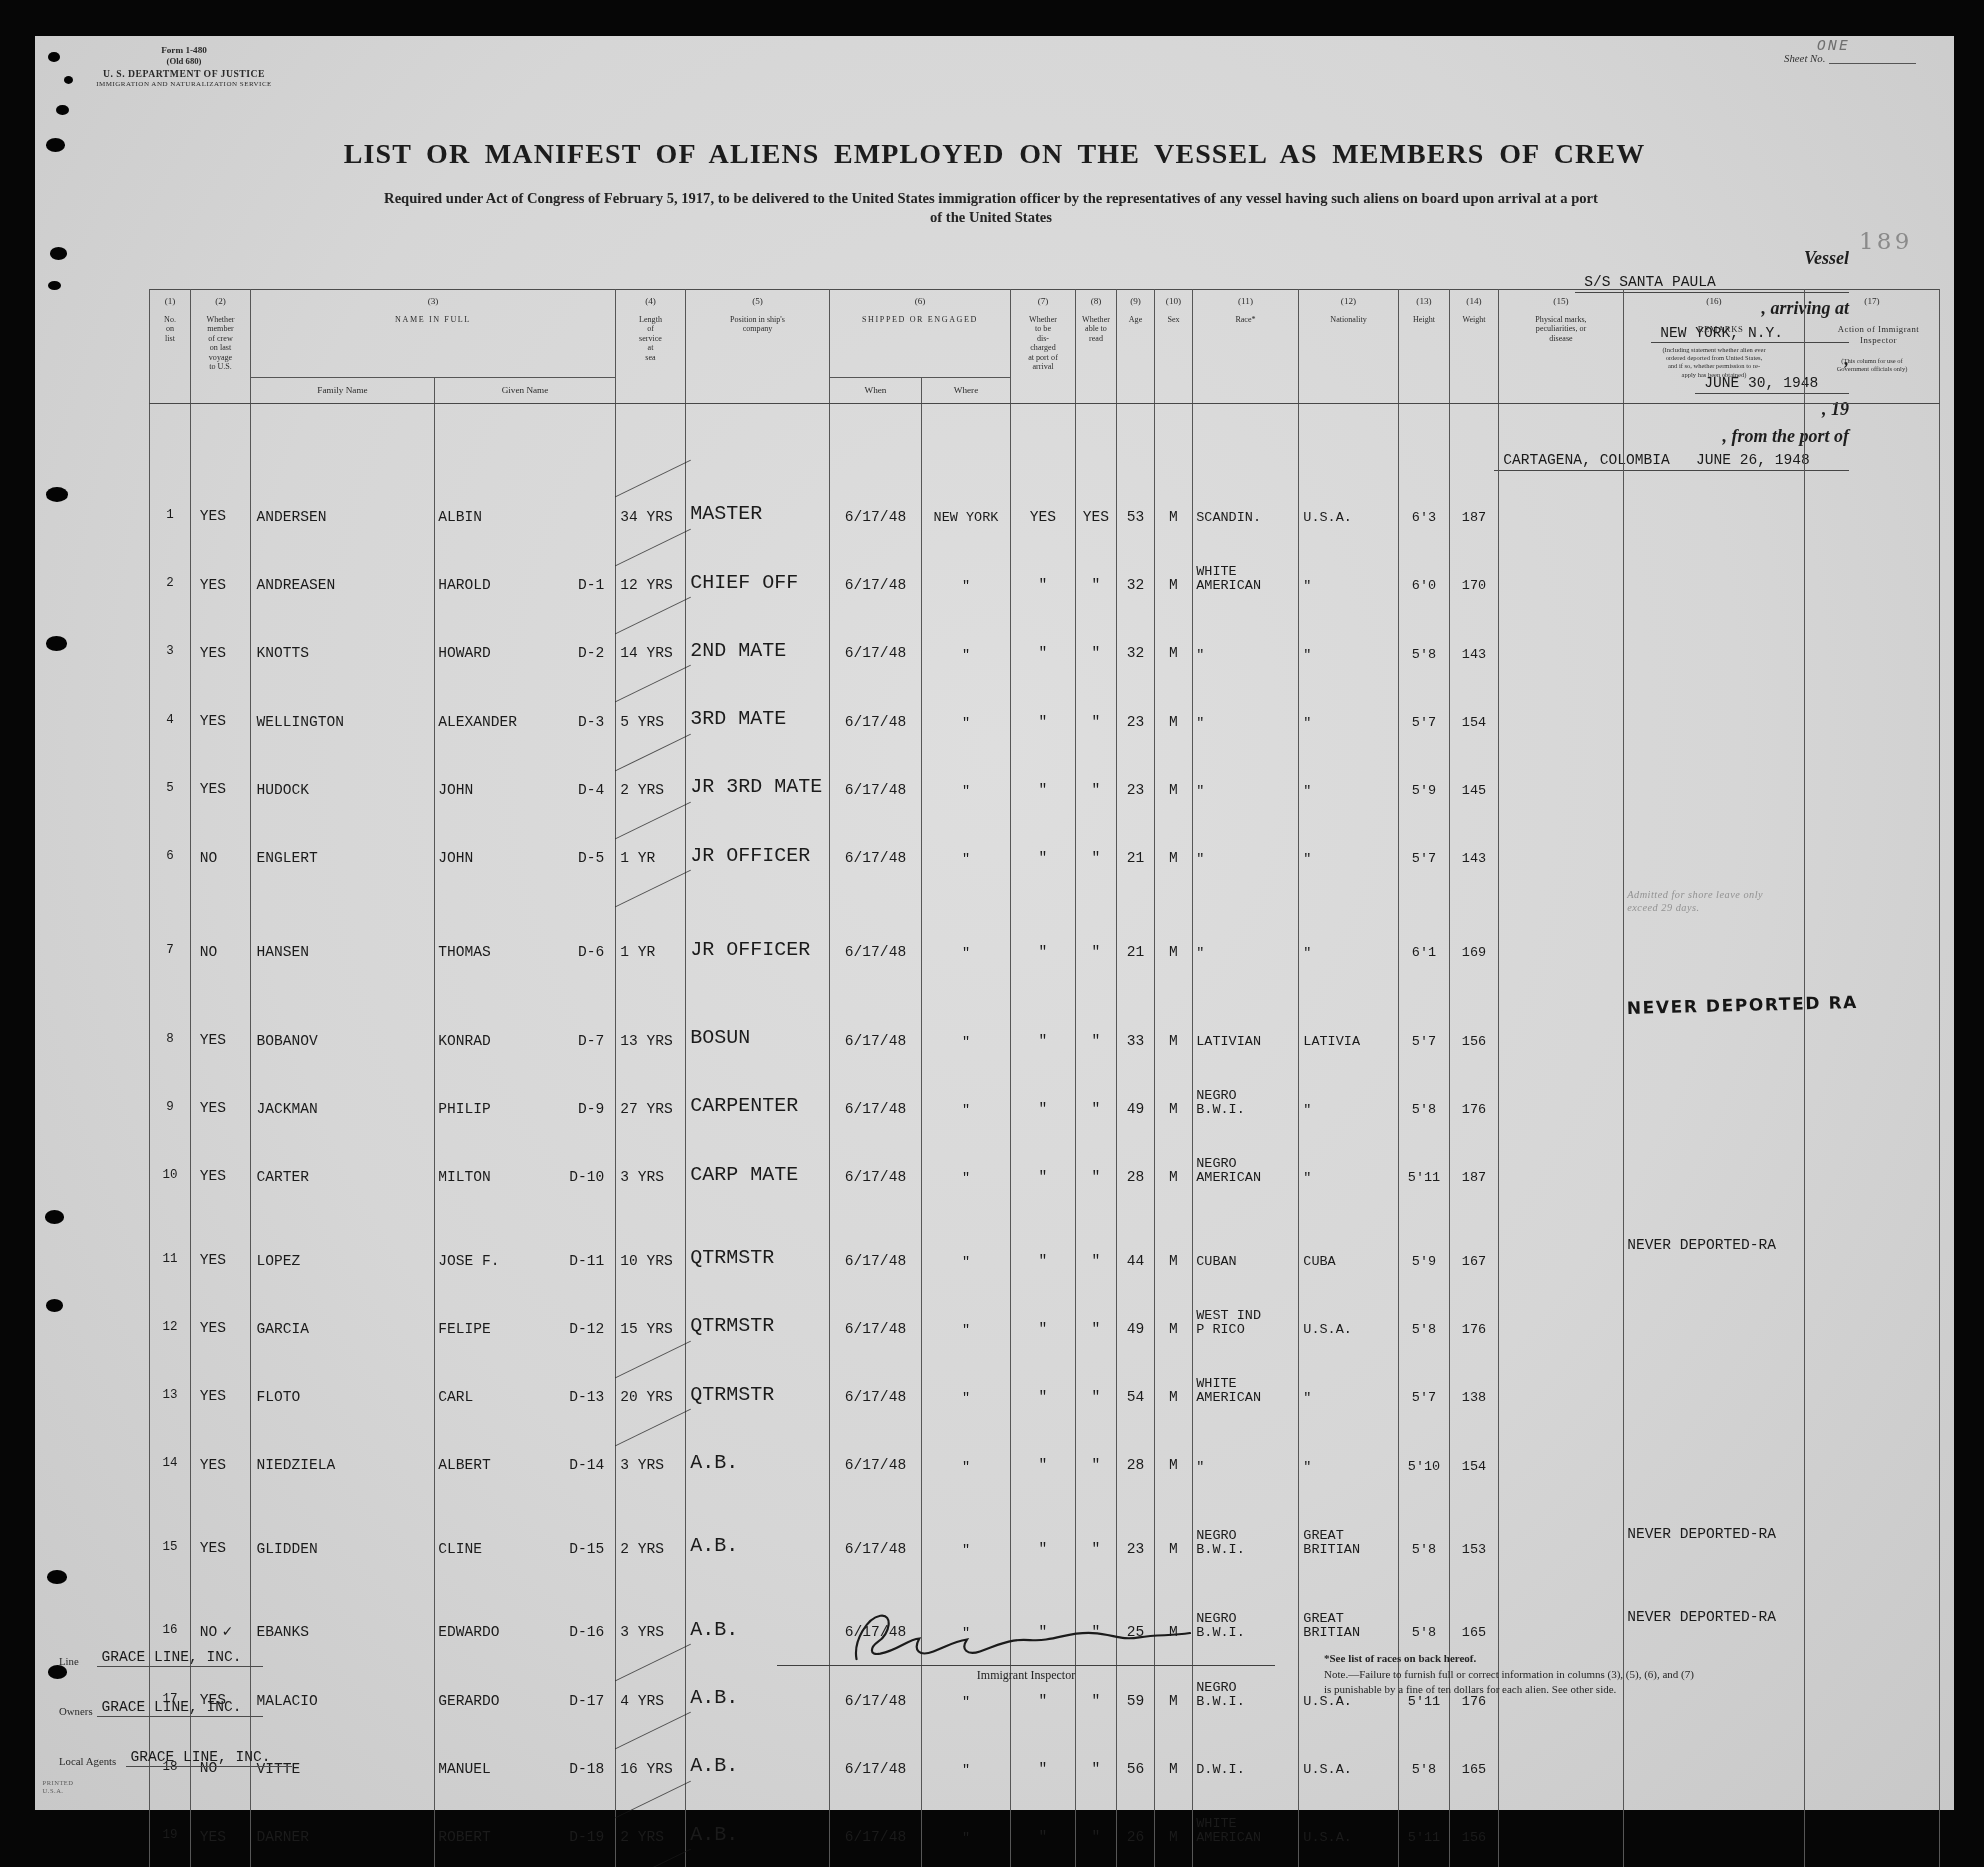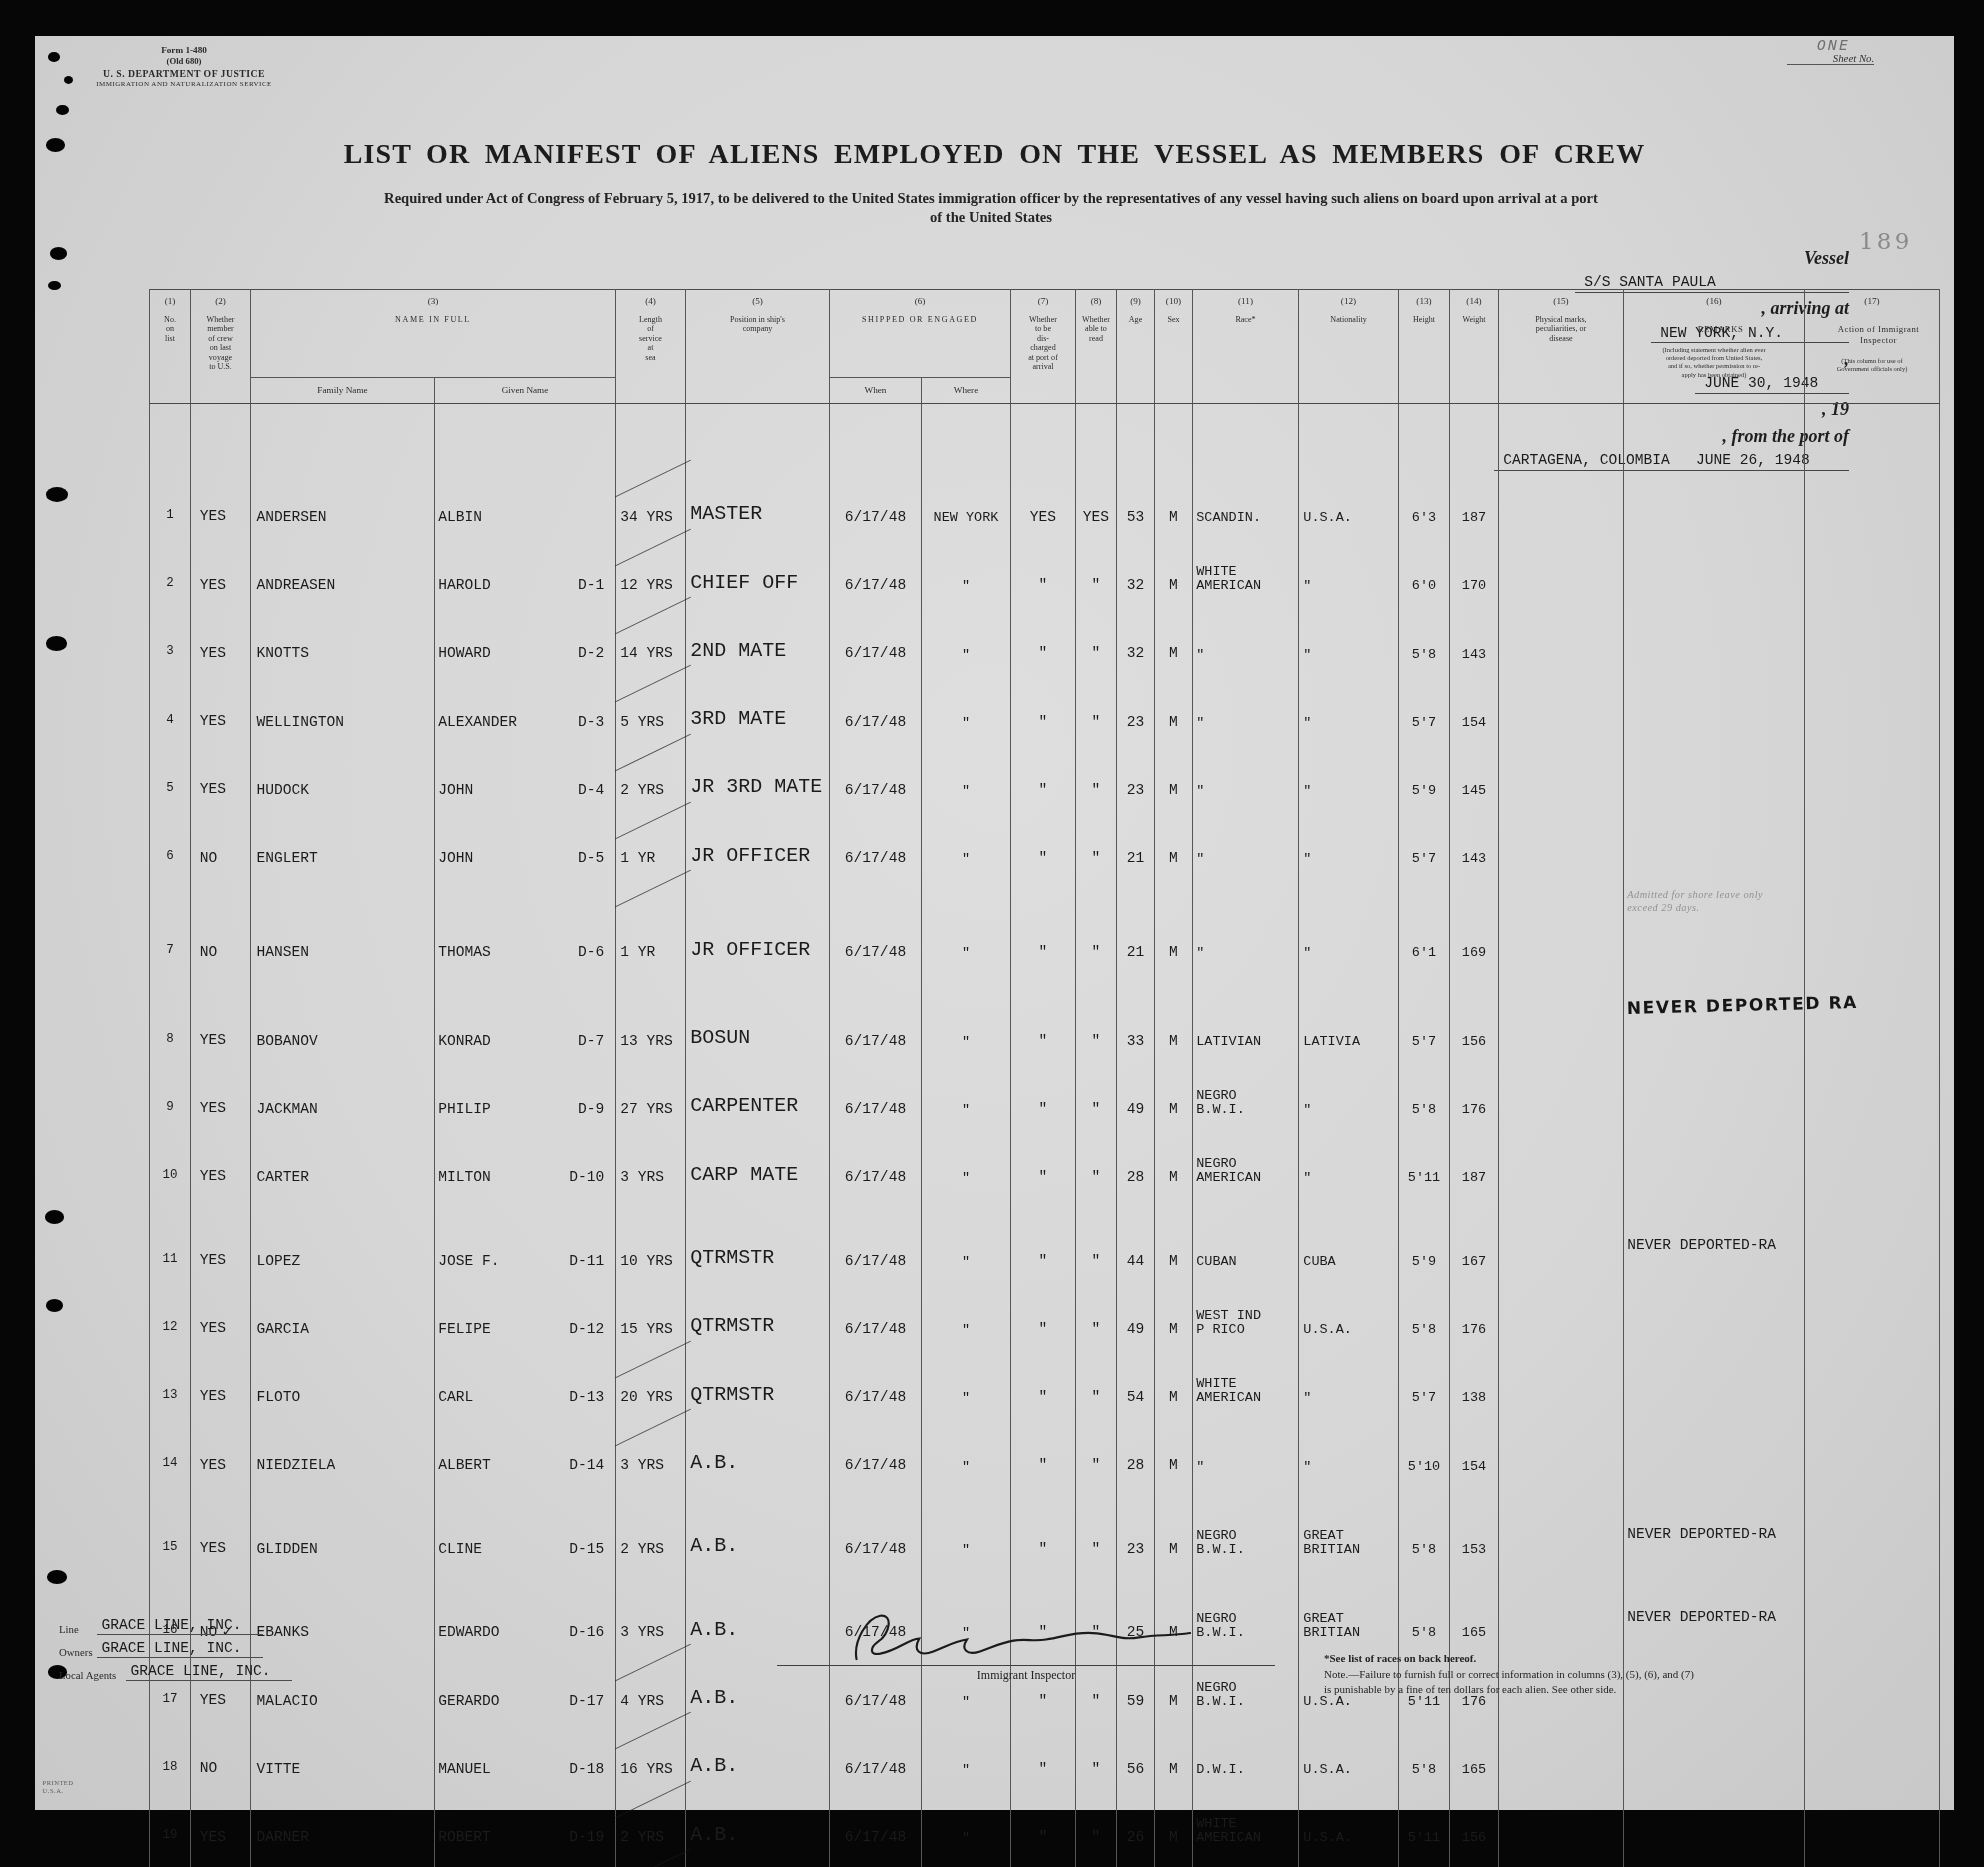--- a/index.html
+++ b/index.html
@@ -30,21 +30,21 @@
   .form-info .f4 { font-size:7px; letter-spacing:0.5px; }
 
   .sheet-one {
     position:absolute; top:0px; left:1782px;
     font:italic 14.6px "DejaVu Sans Mono", monospace;
     color:#6f6f6f; letter-spacing:2.2px;
   }
   .sheet-line {
     position:absolute; top:16.2px; left:1749px;
     display:flex; align-items:flex-end;
-    font:italic 10.8px "Liberation Serif", serif; color:#333;flex-direction:column;
+    font:italic 10.8px "Liberation Serif", serif; color:#333;
   }
   .sheet-line .rule { width:87px; border-bottom:1.1px solid #555; margin-left:3.2px; }
 
   .doc-title {
     position:absolute; top:102px; left:0; width:100%;
     text-align:center;
     font-weight:bold; font-size:28px; letter-spacing:1.1px; word-spacing:6.5px;
     color:#1c1c1c;
   }
   .doc-sub {
@@ -142,21 +142,21 @@
   .c-remarks .hand {
     display:block; font:700 17px "DejaVu Sans", sans-serif;
     letter-spacing:1.6px; white-space:nowrap;
     transform:rotate(-1.5deg); transform-origin:left bottom;
     color:#161616;
   }
   .c-remarks .typed { display:block; white-space:nowrap; }
 
   
   .agents { position:absolute; left:24px; top:1581px; width:260px; }
-  .agent-row { display:flex; align-items:flex-end; margin-bottom:4.9px; }
+  .agent-row { display:flex; align-items:flex-end; margin-bottom:4.9px;margin-top:32px; }
   .alabel { font-size:10.8px; color:#2a2a2a; min-width:35px; padding-right:3.2px; }
   .alabel.wide { min-width:64px; }
   .aval {
     font:14.6px "Liberation Mono", monospace; color:#1a1a1a;
     border-bottom:1.1px solid #4b4b4b;
     min-width:157px; padding:0 4.3px 1.1px 4.3px;
   }
   .sig-block { position:absolute; left:742px; top:1573px; width:498px; text-align:center; }
   .sig-svg { display:block; margin:0 auto; }
   .sig-rule { border-top:1.1px solid #3f3f3f; width:100%; margin-top:-4.3px; }

